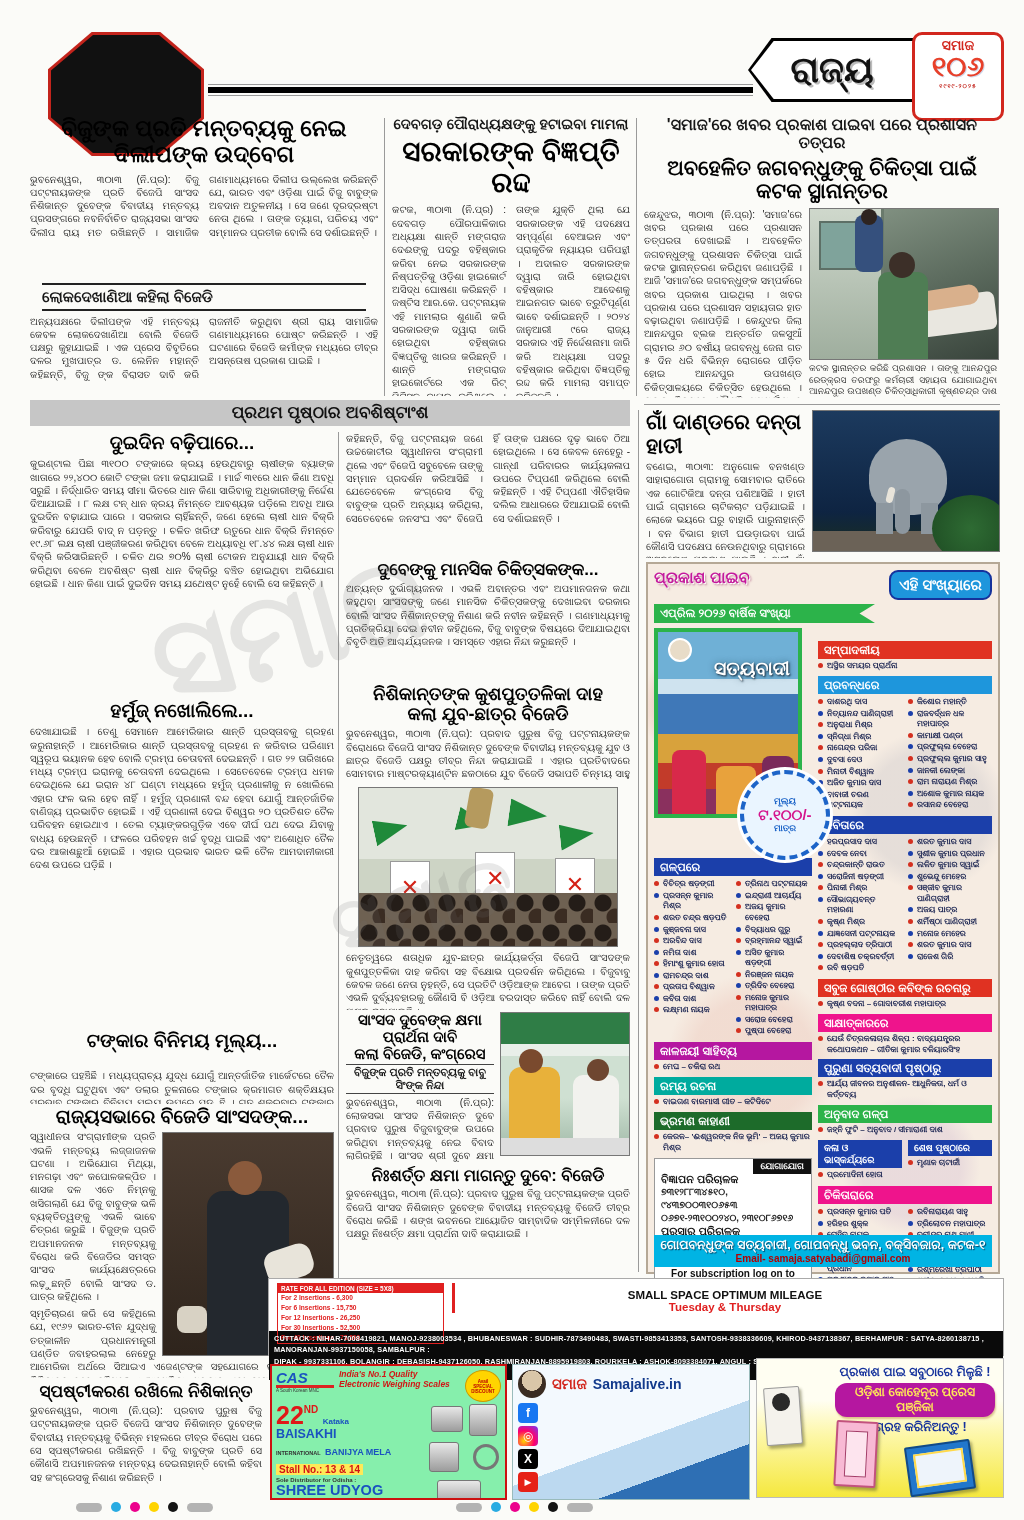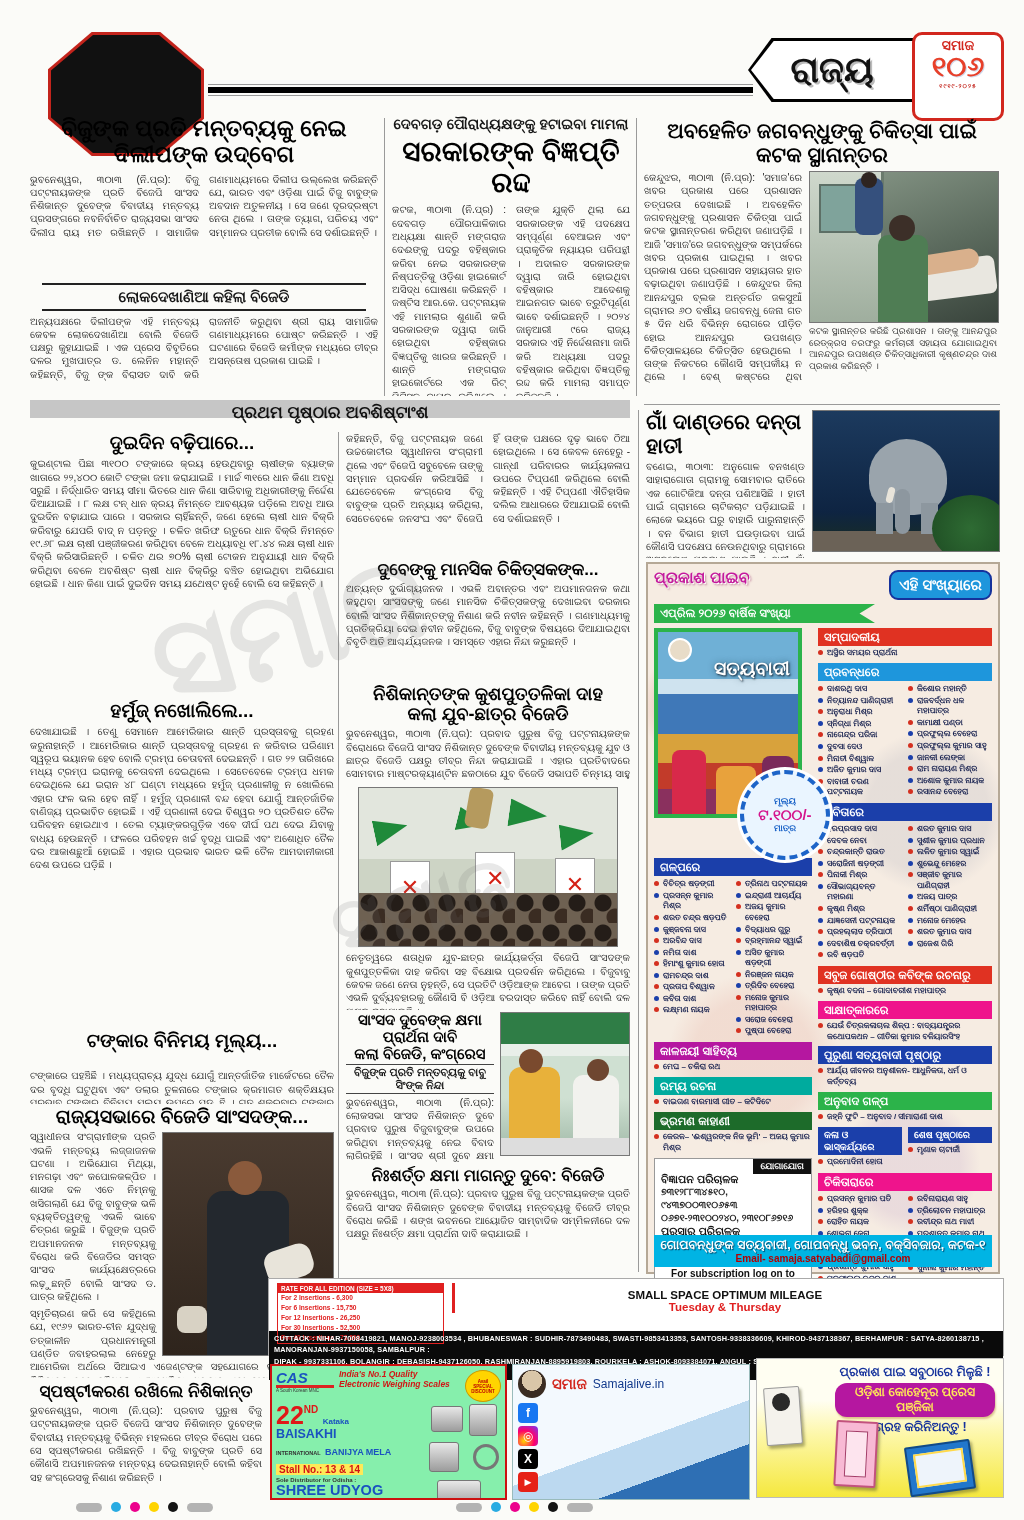--- a/index.html
+++ b/index.html
@@ -21,21 +21,21 @@
   .logo-num{color:#e8402a;font-weight:800;font-size:28px;line-height:1.1;text-shadow:1px 1px 0 #1a3f9c33}
   .logo-years{color:#c3241c;font-weight:700;font-size:6px;letter-spacing:1px}
   .hl{font-weight:800;color:#000;text-align:center;line-height:1.12}
   .kick{font-weight:800;text-align:center;line-height:1.15}
   .body{font-size:10px;line-height:1.33;color:#222;text-align:justify}
   .cols2{column-count:2;column-gap:10px}
   .vr{background:#9a9a9a;width:1px}
   .hr{background:#9a9a9a;height:1px}
   .band{background:#c6c6c6;font-weight:800;text-align:center;font-size:17px;line-height:26px;color:#111}
   .inset{margin:4px 12px;border-top:2px solid #222;border-bottom:2px solid #222;padding:3px 0;
-         font-weight:800;font-size:15px;text-align:center;column-span:all}
+         font-weight:800;font-size:15px;column-span:all}
   .photo{position:relative;overflow:hidden;border:1px solid #777;background:#888}
   .cap{font-size:9px;line-height:1.3;text-align:justify;color:#222}
   .wm{font-weight:800;color:rgba(110,110,110,.16);transform:rotate(-16deg);pointer-events:none;z-index:5}
   
   .ad{border:2px solid #b5a896;background:
       radial-gradient(circle at 15% 20%,rgba(226,164,150,.30) 0 46px,transparent 60px),
       radial-gradient(circle at 80% 35%,rgba(180,180,190,.25) 0 60px,transparent 80px),
       radial-gradient(circle at 30% 70%,rgba(226,164,150,.22) 0 60px,transparent 86px),
       radial-gradient(circle at 75% 85%,rgba(190,160,200,.22) 0 50px,transparent 70px),#f6ece2;
       padding:6px;box-sizing:border-box}
@@ -95,21 +95,21 @@
   .cas-intl{font-size:5.5px;font-weight:800;color:#333}
   .cas-f3{color:#1a52c0;font-weight:800;font-size:9px}
   .cas-stall{background:#ffe957;color:#d21515;font-weight:800;font-size:10px;display:inline-block;padding:0 3px;margin:2px 0}
   .cas-sole{font-size:6px;color:#333;font-weight:700}
   .cas-dealer{color:#1a52c0;font-weight:800;font-size:14.5px;line-height:1.05}
   .cas-addr{font-size:6px;color:#222;line-height:1.3;font-weight:700}
   .scale{position:absolute;background:linear-gradient(#e8e8e8,#9c9c9c);border:1px solid #777;border-radius:3px}
   .digad{background:linear-gradient(160deg,#f3f9fe 0 55%,#bcd9f0 55% 75%,#2e6fb4 75%);box-sizing:border-box;
          border:1px solid #9bb;padding:5px;overflow:hidden}
   .dig-logo{color:#d2271e;font-weight:800;font-size:15px}
-  .dig-site{color:#123a8c;font-weight:400;font-size:12px}
+  .dig-site{color:#123a8c;font-weight:700;font-size:14px}
   .dig-l1{color:#d21515;font-weight:800;font-size:16px;font-style:italic}
   .dig-l2{color:#d21515;font-weight:800;font-size:27px;line-height:.95;font-style:italic}
   .sic{width:20px;height:20px;border-radius:4px;color:#fff;font-weight:800;font-size:12px;display:flex;
        align-items:center;justify-content:center;margin:3px 0}
   .fb{background:#1877f2}.ig{background:radial-gradient(circle at 30% 75%,#ffd600,#ff0069 50%,#7638fa)}
   .tx{background:#000}.yt{background:#e62117}
   .fb::before{content:"f"}.ig::before{content:"◎"}.tx::before{content:"X"}.yt::before{content:"▶";font-size:9px}
   .qr{width:30px;height:30px;background:repeating-conic-gradient(#101010 0% 25%,#fff 0% 50%) 0 0/6px 6px;
       border:2px solid #fff;outline:1px solid #889}
   .qrlab{font-size:4.5px;text-align:center;color:#123;font-weight:700}
@@ -154,41 +154,42 @@
     <div class="body cols2" style="height:110px;overflow:hidden">ଅନ୍ୟପକ୍ଷରେ ଦିଲୀପଙ୍କ ଏହି ମନ୍ତବ୍ୟ କେବଳ ଲୋକଦେଖାଣିଆ ବୋଲି ବିଜେଡି ପକ୍ଷରୁ କୁହାଯାଇଛି । ଏକ ପ୍ରେସ ବିବୃତିରେ ଦଳର ମୁଖପାତ୍ର ଡ. ଲେନିନ ମହାନ୍ତି କହିଛନ୍ତି, ବିଜୁ ଙ୍କ ବିରାସତ ଦାବି କରି ରାଜନୀତି କରୁଥିବା ଶ୍ରୀ ରାୟ ସାମାଜିକ ଗଣମାଧ୍ୟମରେ ପୋଷ୍ଟ କରିଛନ୍ତି । ଏହି ଘଟଣାରେ ବିଜେଡି କର୍ମୀଙ୍କ ମଧ୍ୟରେ ତୀବ୍ର ଅସନ୍ତୋଷ ପ୍ରକାଶ ପାଇଛି ।</div>
   </div>
   <div class="abs vr" style="left:384px;top:118px;height:278px"></div>
   <div class="abs" style="left:392px;top:116px;width:238px;height:280px;overflow:hidden">
     <div class="kick" style="font-size:14.5px">ଦେବଗଡ଼ ପୌରାଧ୍ୟକ୍ଷଙ୍କୁ ହଟାଇବା ମାମଲା</div>
     <div class="hl" style="font-size:28px;margin:3px 0 5px">ସରକାରଙ୍କ ବିଜ୍ଞପ୍ତି ରଦ୍ଦ</div>
     <div class="body cols2" style="height:205px;overflow:hidden">କଟକ, ୩୦ା୩ (ନି.ପ୍ର) : ଦେବଗଡ଼ ପୌରପାଳିକାର ଅଧ୍ୟକ୍ଷା ଶାନ୍ତି ମଙ୍ଗରାଜ ଦେଈଙ୍କୁ ପଦରୁ ବହିଷ୍କାର କରିବା ନେଇ ସରକାରଙ୍କ ନିଷ୍ପତ୍ତିକୁ ଓଡ଼ିଶା ହାଇକୋର୍ଟ ଅସିଦ୍ଧ ଘୋଷଣା କରିଛନ୍ତି । ଜଷ୍ଟିସ ଆର.କେ. ପଟ୍ଟନାୟକ ଏହି ମାମଲାର ଶୁଣାଣି କରି ସରକାରଙ୍କ ଦ୍ୱାରା ଜାରି ହୋଇଥିବା ବହିଷ୍କାର ବିଜ୍ଞପ୍ତିକୁ ଖାରଜ କରିଛନ୍ତି । ଶାନ୍ତି ମଙ୍ଗରାଜ ହାଇକୋର୍ଟରେ ଏକ ରିଟ୍ ପିଟିସନ ଦାୟର କରିଥିଲେ । ତାଙ୍କ ଯୁକ୍ତି ଥିଲା ଯେ ସରକାରଙ୍କ ଏହି ପଦକ୍ଷେପ ସମ୍ପୂର୍ଣ୍ଣ ବେଆଇନ ଏବଂ ପ୍ରାକୃତିକ ନ୍ୟାୟର ପରିପନ୍ଥୀ । ଅଦାଲତ ସରକାରଙ୍କ ଦ୍ୱାରା ଜାରି ହୋଇଥିବା ବହିଷ୍କାର ଆଦେଶକୁ ଆଇନଗତ ଭାବେ ତ୍ରୁଟିପୂର୍ଣ୍ଣ ଭାବେ ଦର୍ଶାଇଛନ୍ତି । ୨୦୨୪ ଜାନୁଆରୀ ୯ରେ ରାଜ୍ୟ ସରକାର ଏହି ନିର୍ଦ୍ଦେଶନାମା ଜାରି କରି ଅଧ୍ୟକ୍ଷା ପଦରୁ ବହିଷ୍କାର କରିଥିବା ବିଜ୍ଞପ୍ତିକୁ ରଦ୍ଦ କରି ମାମଲା ସମାପ୍ତ କରିଛନ୍ତି ।</div>
   </div>
   <div class="abs vr" style="left:636px;top:118px;height:278px"></div>
   <div class="abs" style="left:644px;top:116px;width:356px;height:282px;overflow:hidden">
+    <div class="kick" style="font-size:16px">'ସମାଜ'ରେ ଖବର ପ୍ରକାଶ ପାଇବା ପରେ ପ୍ରଶାସନ ତତ୍ପର</div>
     <div class="hl" style="font-size:21px;margin:3px 0 5px">ଅବହେଳିତ ଜଗବନ୍ଧୁଙ୍କୁ ଚିକିତ୍ସା ପାଇଁ କଟକ ସ୍ଥାନାନ୍ତର</div>
     <div style="display:flex;gap:7px">
       <div class="body" style="width:158px;height:212px;overflow:hidden">କେନ୍ଦୁଝର, ୩୦ା୩ (ନି.ପ୍ର): 'ସମାଜ'ରେ ଖବର ପ୍ରକାଶ ପରେ ପ୍ରଶାସନ ତତ୍ପରତା ଦେଖାଇଛି । ଅବହେଳିତ ଜଗବନ୍ଧୁଙ୍କୁ ପ୍ରଶାସନ ଚିକିତ୍ସା ପାଇଁ କଟକ ସ୍ଥାନାନ୍ତରଣ କରିଥିବା ଜଣାପଡ଼ିଛି । ଆଜି 'ସମାଜ'ରେ ଜଗବନ୍ଧୁଙ୍କ ସମ୍ପର୍କରେ ଖବର ପ୍ରକାଶ ପାଇଥିଲା । ଖବର ପ୍ରକାଶ ପରେ ପ୍ରଶାସନ ସହାୟତାର ହାତ ବଢ଼ାଇଥିବା ଜଣାପଡ଼ିଛି । କେନ୍ଦୁଝର ଜିଲା ଆନନ୍ଦପୁର ବ୍ଲକ ଅନ୍ତର୍ଗତ ଜଳସୁଆଁ ଗ୍ରାମର ୬୦ ବର୍ଷୀୟ ଜଗବନ୍ଧୁ ଜେନା ଗତ ୫ ଦିନ ଧରି ବିଭିନ୍ନ ରୋଗରେ ପୀଡ଼ିତ ହୋଇ ଆନନ୍ଦପୁର ଉପଖଣ୍ଡ ଚିକିତ୍ସାଳୟରେ ଚିକିତ୍ସିତ ହେଉଥିଲେ । ତାଙ୍କ ନିକଟରେ କୌଣସି ସମ୍ପର୍କୀୟ ନ ଥିଲେ । ବେଶ୍ କଷ୍ଟରେ ଥିବା ଜଗବନ୍ଧୁଙ୍କର ଆନନ୍ଦପୁର ଅଞ୍ଚଳର ଦେବ ଚରଣ ନାମକ ଜଣେ ବ୍ୟକ୍ତି ସେବାଯତ୍ନ କରୁଥିଲେ ।</div>
       <div style="width:190px">
         <div class="photo" style="width:188px;height:150px">
           <div class="abs" style="inset:0;background:linear-gradient(160deg,#8a9a8a,#5c6b5e 55%,#39443c)"></div>
           <div class="abs" style="left:0;top:0;width:38%;height:100%;background:linear-gradient(#cfd8cc,#9fae9e);border-right:3px solid #6a7a6c"></div>
           <div class="abs" style="left:5%;top:8%;width:26%;height:30%;background:#7fa39b;border:2px solid #5d6f66"></div>
           <div class="abs" style="right:1%;bottom:16%;width:56%;height:25%;background:#e9e7e0;border-radius:7px;transform:rotate(-7deg)"></div>
           <div class="abs" style="right:10%;bottom:34%;width:34%;height:13%;background:#d9b08c;border-radius:10px;transform:rotate(-9deg)"></div>
           <div class="abs" style="left:36%;bottom:0;width:27%;height:58%;background:#4f7d54;border-radius:10px 10px 0 0"></div>
           <div class="abs" style="left:42%;bottom:54%;width:26px;height:26px;background:#3c2f28;border-radius:50%"></div>
           <div class="abs" style="left:24%;top:4%;width:15%;height:38%;background:#35507d;border-radius:8px"></div>
           <div class="abs" style="left:27%;top:0;width:16px;height:16px;background:#2e2420;border-radius:50%"></div>
         </div>
         <div class="cap" style="margin-top:3px;width:188px;height:52px;overflow:hidden">କଟକ ସ୍ଥାନାନ୍ତର କରିଛି ପ୍ରଶାସନ । ତାଙ୍କୁ ଆନନ୍ଦପୁର ରେଡ୍‌କ୍ରସ ତରଫରୁ କର୍ମଚାରୀ ସହାୟତା ଯୋଗାଇଥିବା ଆନନ୍ଦପୁର ଉପଖଣ୍ଡ ଚିକିତ୍ସାଧିକାରୀ କୃଷ୍ଣଚନ୍ଦ୍ର ଦାଶ ପ୍ରକାଶ କରିଛନ୍ତି ।</div>
       </div>
     </div>
   </div>
 
-  <div class="abs band" style="left:30px;top:400px;width:600px;height:18px"><span>ପ୍ରଥମ ପୃଷ୍ଠାର ଅବଶିଷ୍ଟାଂଶ</span></div>
+  <div class="abs band" style="left:30px;top:400px;width:600px;height:26px"><span>ପ୍ରଥମ ପୃଷ୍ଠାର ଅବଶିଷ୍ଟାଂଶ</span></div>
   <div class="abs hr" style="left:644px;top:404px;width:356px"></div>
 
   <div class="abs wm" style="left:150px;top:560px;font-size:120px">ସମାଜ</div>
   <div class="abs wm" style="left:330px;top:860px;font-size:80px">ସମାଜ</div>
 
   <div class="abs" style="left:30px;top:432px;width:304px;height:266px;overflow:hidden">
     <div class="hl" style="font-size:19px;margin-bottom:4px">ଦୁଇଦିନ ବଢ଼ିପାରେ...</div>
     <div class="body">କୁଇଣ୍ଟାଲ ପିଛା ୩୧୦୦ ଟଙ୍କାରେ କ୍ରୟ ହେଉଥିବାରୁ ଚାଷୀଙ୍କ ବ୍ୟାଙ୍କ ଖାତାରେ ୨୨,୪୦୦ କୋଟି ଟଙ୍କା ଜମା କରାଯାଇଛି । ମାର୍ଚ୍ଚ ୩୧ରେ ଧାନ କିଣା ଅବଧି ସରୁଛି । ନିର୍ଦ୍ଧାରିତ ସମୟ ସୀମା ଭିତରେ ଧାନ କିଣା ସାରିବାକୁ ଅଧିକାରୀଙ୍କୁ ନିର୍ଦ୍ଦେଶ ଦିଆଯାଇଛି । ୮ ଲକ୍ଷ ଟନ୍ ଧାନ କ୍ରୟ ନିମନ୍ତେ ଆବଶ୍ୟକ ପଡ଼ିଲେ ଅବଧି ଆଉ ଦୁଇଦିନ ବଢ଼ାଯାଇ ପାରେ । ସରକାର ଚାହିଁଛନ୍ତି, ଜଣେ ହେଲେ ଚାଷୀ ଧାନ ବିକ୍ରି କରିବାରୁ ଯେପରି ବାଦ୍ ନ ପଡ଼ନ୍ତୁ । ଚଳିତ ଖରିଫ ଋତୁରେ ଧାନ ବିକ୍ରି ନିମନ୍ତେ ୧୯.୬୮ ଲକ୍ଷ ଚାଷୀ ପଞ୍ଜୀକରଣ କରିଥିବା ବେଳେ ଅଧ୍ୟାବଧି ୧୮.୪୪ ଲକ୍ଷ ଚାଷୀ ଧାନ ବିକ୍ରି କରିସାରିଛନ୍ତି । ଚଳିତ ଥର ୭୦% ଚାଷୀ ଟୋକନ ଅନୁଯାୟୀ ଧାନ ବିକ୍ରି କରିଥିବା ବେଳେ ଅବଶିଷ୍ଟ ଚାଷୀ ଧାନ ବିକ୍ରିରୁ ବଞ୍ଚିତ ହୋଇଥିବା ଅଭିଯୋଗ ହୋଇଛି । ଧାନ କିଣା ପାଇଁ ଦୁଇଦିନ ସମୟ ଯଥେଷ୍ଟ ନୁହେଁ ବୋଲି ସେ କହିଛନ୍ତି ।</div>
   </div>
   <div class="abs" style="left:30px;top:700px;width:304px;height:328px;overflow:hidden">
@@ -433,21 +434,21 @@
           <div class="cb-n">୭୩୧୨୮୮୩୪୫୧୦, ୯୪୩୭୦୦୩୧୦୬୫୩</div>
           <div class="cb-n">୦୬୭୧-୨୩୧୦୦୨୪୦, ୨୩୧୦୮୬୭୧୬</div>
           <div class="cb-t">ପ୍ରସାର ପରିଚାଳକ</div>
           <div class="cb-n">୦୬୭୧-୨୩୦୦୫୯୫୪, ୯୪୩୭୦୮୭୨୫୦୩</div>
           <div class="cb-sub">For subscription log on to</div>
           <div class="cb-sub" style="color:#15329c">www.thesamaja.com</div>
         </div>
       </div>
 
       <div style="flex:1;min-width:0">
-        <div class="banner c-red" style="margin-top:0">ସମ୍ପାଦକୀୟ</div>
+        <div class="banner c-red" style="margin-top:13px">ସମ୍ପାଦକୀୟ</div>
         <div class="adlist">
             <div class="li">
               <span class="dot"></span>
               <span>ଅସ୍ଥିର ସମୟର ପ୍ରାର୍ଥନା</span>
             </div>
           </div>
         <div class="banner c-blue">ପ୍ରବନ୍ଧରେ</div>
         <div class="tcols adlist">
           <div>
               <div class="li">

